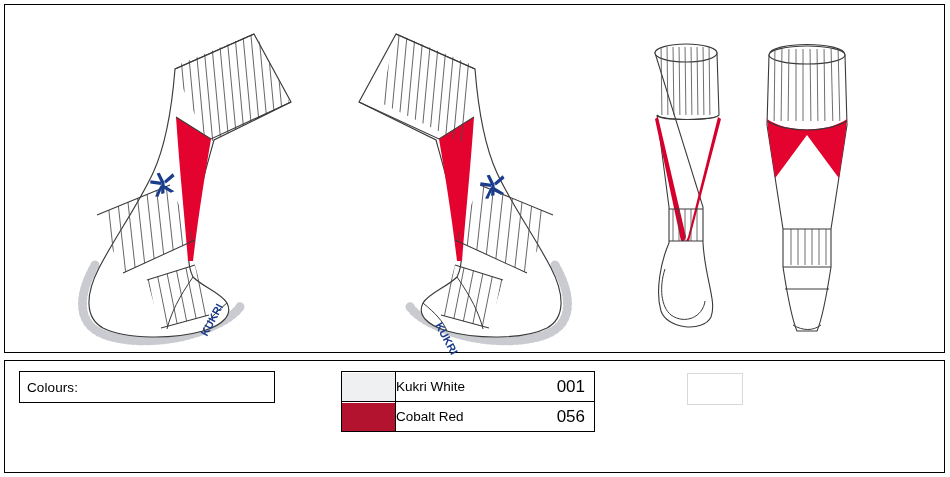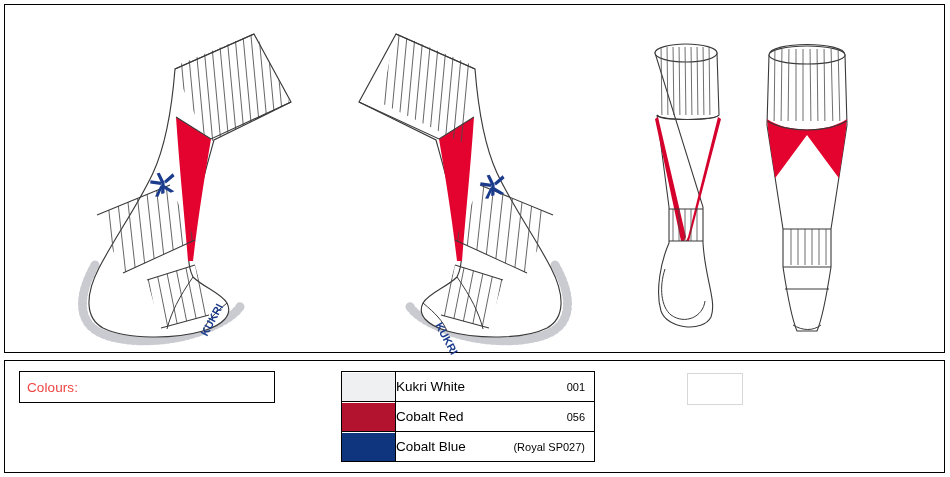--- a/index.html
+++ b/index.html
@@ -16,34 +16,34 @@
     position:absolute;left:4px;top:360px;width:941px;height:113px;
     border:1.6px solid #000;background:#fff;box-sizing:border-box;
   }
 
   
   .colours-box{
     position:absolute;left:14px;top:10px;width:256px;height:32px;
     border:1.6px solid #000;background:#fff;box-sizing:border-box;
     display:flex;align-items:center;
   }
-  .colours-box span{font-size:13.5px;color:#ef4444;padding-left:7px;letter-spacing:.1px;}
+  .colours-box span{font-size:13.5px;color:#000000;padding-left:7px;letter-spacing:.1px;}
 
   
   .legend-table{
     position:absolute;left:336px;top:10px;width:254px;
     border-collapse:collapse;
   }
   .legend-table tr{height:30px;}
   .legend-table td{border:1.3px solid #000;padding:0;vertical-align:middle;}
   .sw-cell{width:53px;padding:0;}
   .sw{display:block;width:100%;height:28px;}
   .name-cell{padding-left:9px;font-size:13.5px;color:#000;white-space:nowrap;}
   .name-cell .row-inner{display:flex;justify-content:space-between;align-items:center;padding-right:9px;}
-  .code{font-size:11px;color:#000;text-align:center;}
+  .code{font-size:17px;color:#000;text-align:center;}
 
   
   .blank-box{
     position:absolute;left:682px;top:12px;width:56px;height:32px;
     border:1.4px solid #d8d8d8;background:#fff;box-sizing:border-box;
   }
 
   .fig{position:absolute;}
   svg{display:block;overflow:visible;}
 </style>
@@ -363,31 +363,20 @@
           <td class="sw-cell">
             <span class="sw" style="background:#B3132F;"></span>
           </td>
           <td class="name-cell">
             <div class="row-inner">
               <span>Cobalt Red</span>
               <span class="code">056</span>
             </div>
           </td>
         </tr>
-        <tr>
-          <td class="sw-cell">
-            <span class="sw" style="background:#10357F;"></span>
-          </td>
-          <td class="name-cell">
-            <div class="row-inner">
-              <span>Cobalt Blue</span>
-              <span class="code">(Royal SP027)</span>
-            </div>
-          </td>
-        </tr>
       </tbody>
     </table>
 
     <div class="blank-box"></div>
 
   </div>
 
 </div>
 
 </body></html>

